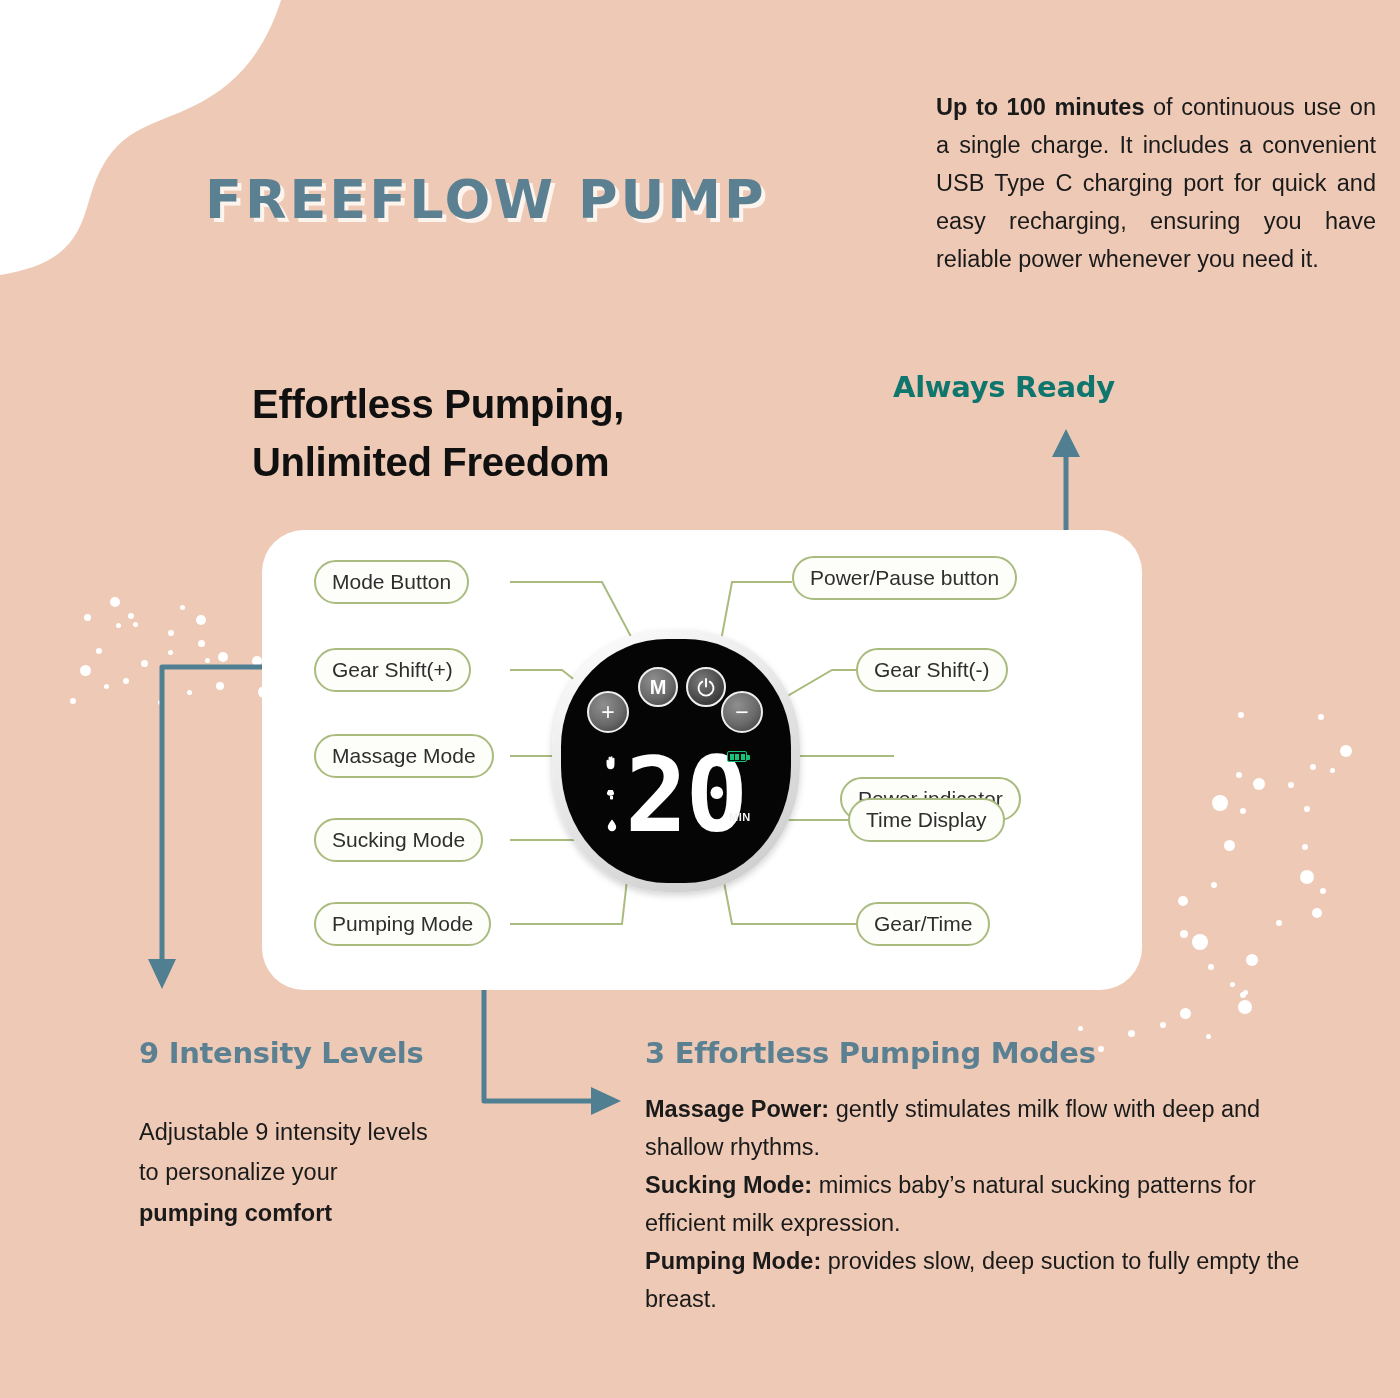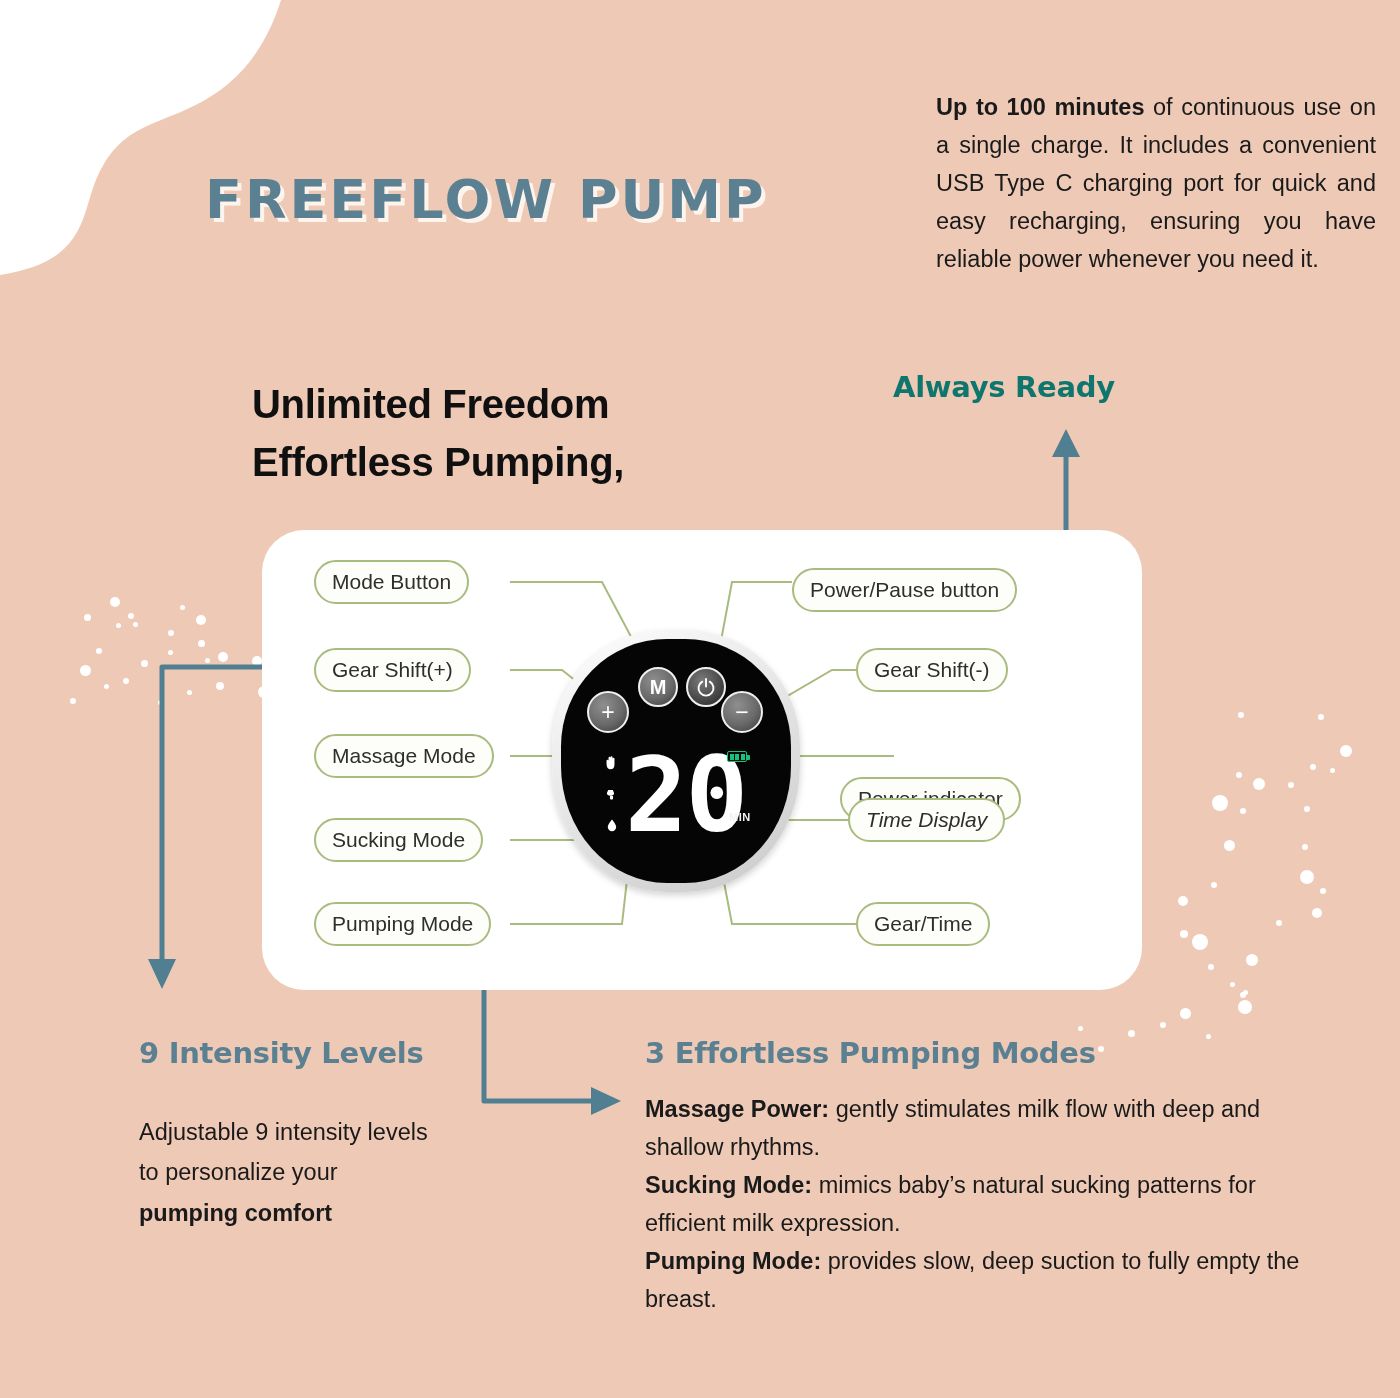--- a/index.html
+++ b/index.html
@@ -242,22 +242,22 @@
     <circle cx="161" cy="22" r="11" fill="none" stroke="#4f7f91" stroke-width="5"></circle>
   </svg>
 
   <svg class="conn" style="left:455px;top:950px;width:180px;height:170px;">
     <polyline points="29,28 29,151 140,151" stroke="#4f7f91" stroke-width="5" fill="none" stroke-linejoin="round"></polyline>
     <polygon points="166,151 136,137 136,165" fill="#4f7f91"></polygon>
     <circle cx="29" cy="20" r="11" fill="none" stroke="#4f7f91" stroke-width="5"></circle>
   </svg>
 
   <div class="headline">
+    <div>Effortless Pumping,</div>
     <div>Unlimited Freedom</div>
-    <div>Effortless Pumping,</div>
   </div>
 
   <div class="card">
 
     <svg class="leader" style="left:0;top:0;width:880px;height:460px;">
 
       <path d="M248,52 L340,52 L392,150"></path>
 
       <path d="M248,140 L300,140 L348,178"></path>
 
@@ -287,30 +287,30 @@
     <div class="pill" style="left:52px;top:204px;">
       <span>Massage Mode</span>
     </div>
     <div class="pill" style="left:52px;top:288px;">
       <span>Sucking Mode</span>
     </div>
     <div class="pill" style="left:52px;top:372px;">
       <span>Pumping Mode</span>
     </div>
 
-    <div class="pill" style="left:530px;top:38px;justify-content:center;">
+    <div class="pill" style="left:530px;top:26px;justify-content:center;">
       <span>Power/Pause button</span>
     </div>
     <div class="pill" style="left:594px;top:118px;">
       <span>Gear Shift(-)</span>
     </div>
     <div class="pill" style="left:578px;top:219px;margin-top:28px;">
       <span>Power indicator</span>
     </div>
-    <div class="pill" style="left:586px;top:268px;font-style:italic;">
+    <div class="pill" style="left:586px;top:268px;">
       <span>Time Display</span>
     </div>
     <div class="pill" style="left:594px;top:372px;">
       <span>Gear/Time</span>
     </div>
   </div>
 
   <div class="device">
     <div class="device-shell"></div>
     <div class="device-screen">

